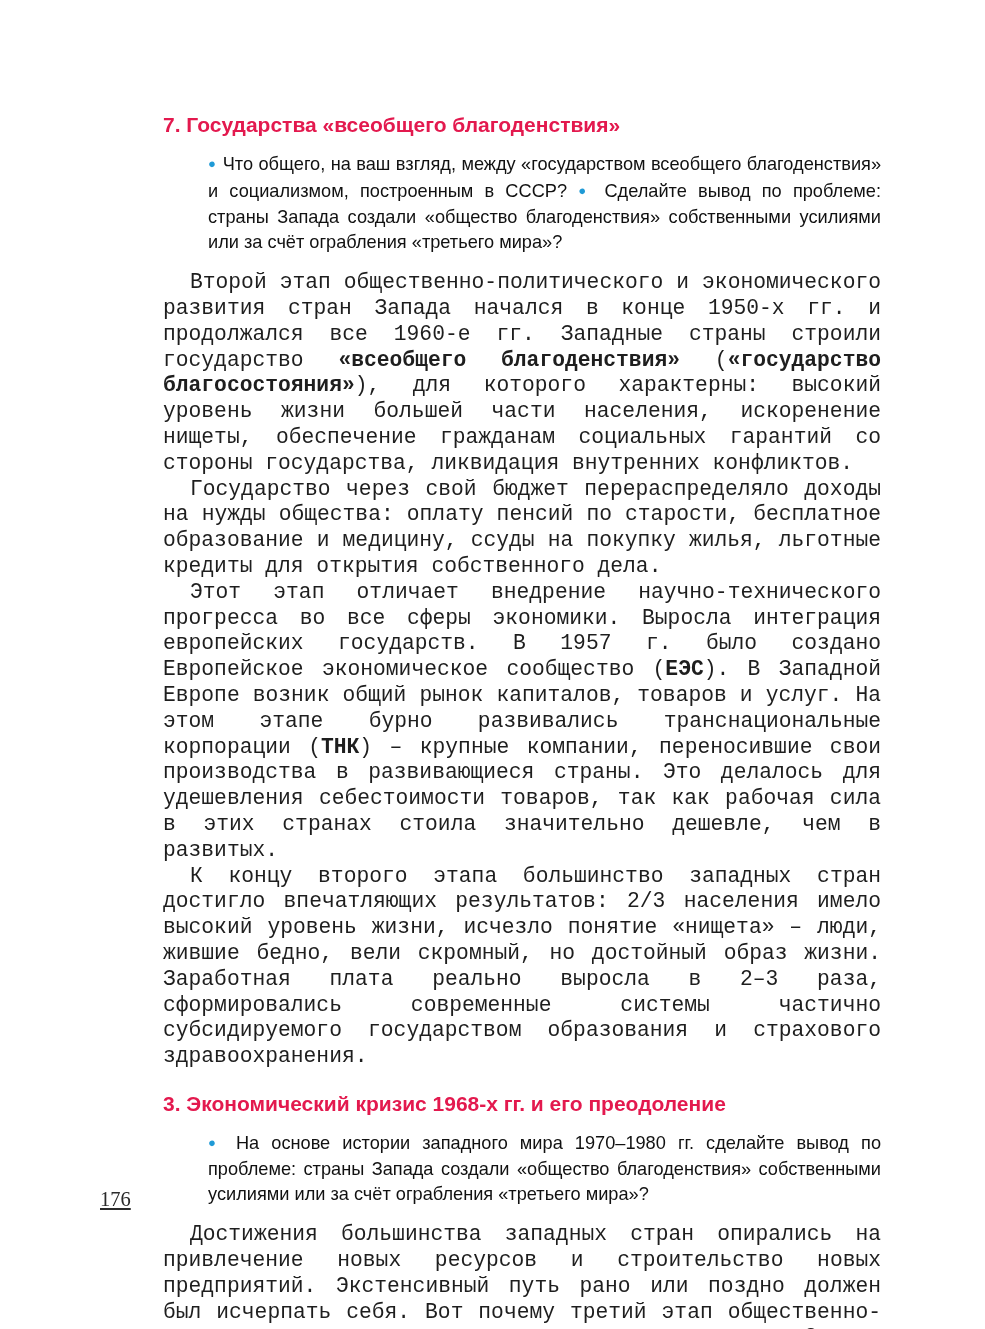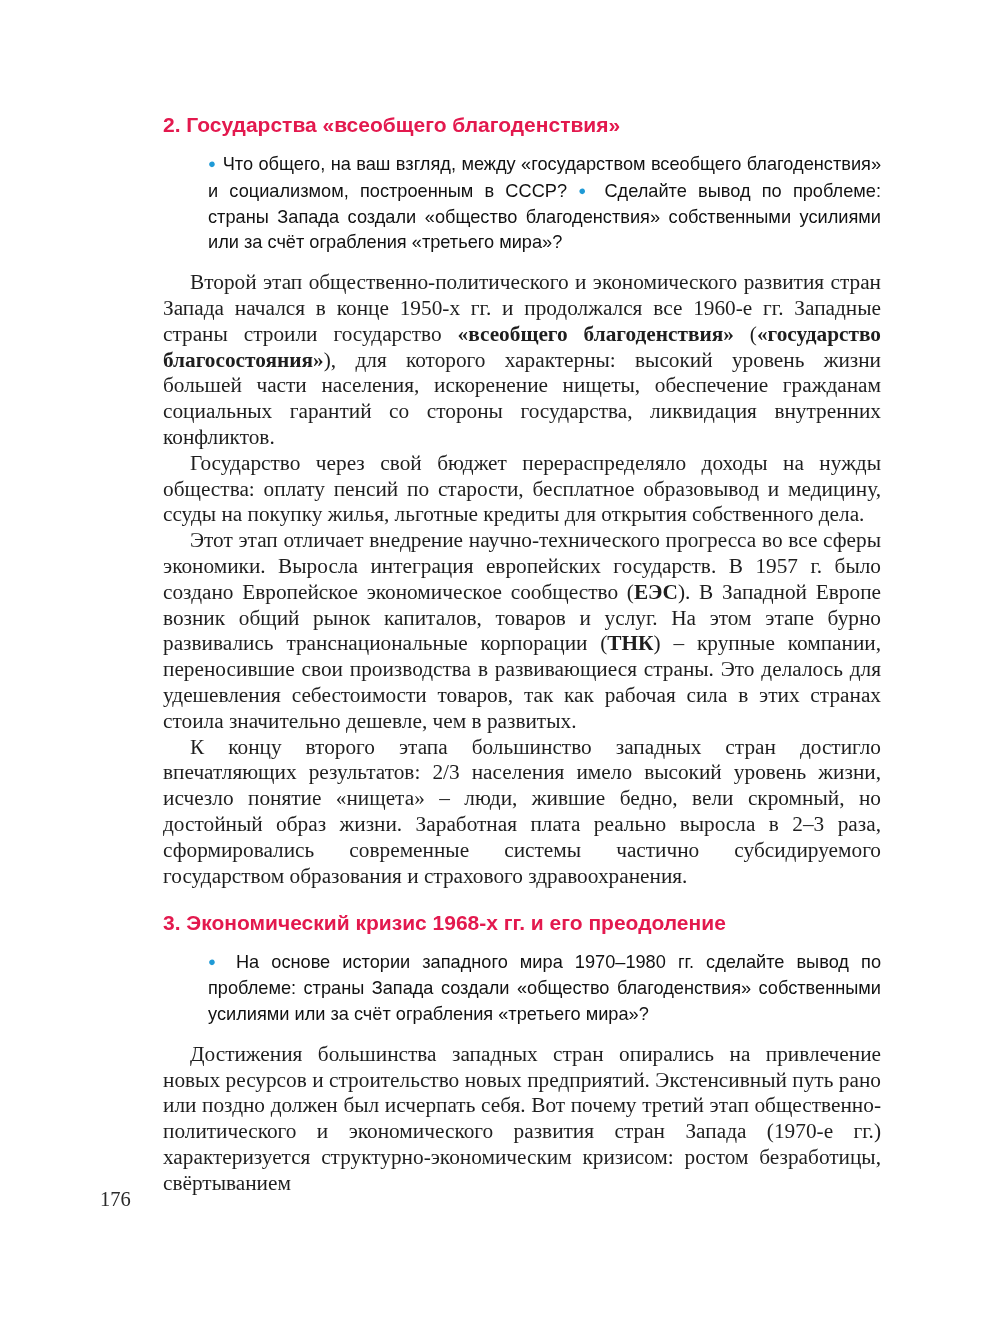--- a/index.html
+++ b/index.html
@@ -39,54 +39,55 @@
     text-align: justify;
     margin: 0 0 14px 45px;
   }
   .question .bullet {
     color: var(--bullet, #1f9ad6);
     font-size: 0.72em;
     vertical-align: 2px;
     letter-spacing: 1px;
   }
   .body-p {
-    font-family: Liberation Serif, serif;
+    font-family: Liberation Mono, monospace;
     font-size: 21.3px;
     line-height: 25.8px;
     color: var(--body, #1e1e1e);
     text-align: justify;
     text-indent: 27px;
     margin: 0;
     -webkit-hyphens: manual;
     hyphens: manual;
   }
   .body-p span[data-b] {
     font-weight: bold;
   }
   .page-number {
     position: absolute;
     left: 100px;
     top: 1186px;
     font-family: "Liberation Serif", "DejaVu Serif", serif;
     font-size: 20.5px;
     line-height: 26px;
     color: #2a2a2a;
+    text-decoration: underline;
   }
 </style>
 </head>
 <body>
 
 <div class="page">
   <div class="content">
 
     <section>
-      <h2 class="heading">2. Государства «всеобщего благоденствия»</h2>
+      <h2 class="heading">7. Государства «всеобщего благоденствия»</h2>
       <div class="question"><span class="bullet">●</span><span>&nbsp;Что общего, на ваш взгляд, между «государством всеобщего благоден­ствия» и социализмом, построенным в СССР? </span><span class="bullet">●</span><span>&nbsp;Сделайте вывод по про­блеме: страны Запада создали «общество благоденствия» собственными усилиями или за счёт ограбления «третьего мира»?</span></div>
       <p class="body-p"><span>Второй этап общественно-политического и экономического раз­вития стран Запада начался в конце 1950-х гг. и продолжался все 1960-е гг. Западные страны строили государство </span><span data-b="1">«всеобщего бла­годенствия»</span><span> (</span><span data-b="1">«государство благосостояния»</span><span>), для которого харак­терны: высокий уровень жизни большей части населения, искоре­нение нищеты, обеспечение гражданам социальных гарантий со стороны государства, ликвидация внутренних конфликтов.</span></p>
-      <p class="body-p"><span>Государство через свой бюджет перераспределяло доходы на нужды общества: оплату пенсий по старости, бесплатное образо­вывод и медицину, ссуды на покупку жилья, льготные кредиты для открытия собственного дела.</span></p>
+      <p class="body-p"><span>Государство через свой бюджет перераспределяло доходы на нужды общества: оплату пенсий по старости, бесплатное образо­вание и медицину, ссуды на покупку жилья, льготные кредиты для открытия собственного дела.</span></p>
       <p class="body-p"><span>Этот этап отличает внедрение научно-технического прогресса во все сферы экономики. Выросла интеграция европейских госу­дарств. В 1957 г. было создано Европейское экономическое сообще­ство (</span><span data-b="1">ЕЭС</span><span>). В Западной Европе возник общий рынок капиталов, товаров и услуг. На этом этапе бурно развивались транснацио­нальные корпорации (</span><span data-b="1">ТНК</span><span>) – крупные компании, переносившие свои производства в развивающиеся страны. Это делалось для удешевления себестоимости товаров, так как рабочая сила в этих странах стоила значительно дешевле, чем в развитых.</span></p>
       <p class="body-p"><span>К концу второго этапа большинство западных стран достигло впечатляющих результатов: 2/3 населения имело высокий уро­вень жизни, исчезло понятие «нищета» – люди, жившие бедно, вели скромный, но достойный образ жизни. Заработная плата реально выросла в 2–3 раза, сформировались современные систе­мы частично субсидируемого государством образования и страхо­вого здравоохранения.</span></p>
     </section>
 
     <section>
       <h2 class="heading heading-2">3. Экономический кризис 1968-х гг. и его преодоление</h2>
       <div class="question"><span class="bullet">●</span><span>&nbsp;На основе истории западного мира 1970–1980 гг. сделайте вывод по проблеме: страны Запада создали «общество благоденствия» собствен­ными усилиями или за счёт ограбления «третьего мира»?</span></div>
       <p class="body-p"><span>Достижения большинства западных стран опирались на привле­чение новых ресурсов и строительство новых предприятий. Экс­тенсивный путь рано или поздно должен был исчерпать себя. Вот почему третий этап общественно-политического и экономическо­го развития стран Запада (1970-е гг.) характеризуется структур­но-экономическим кризисом: ростом безработицы, свёртыванием</span></p>
     </section>
 

